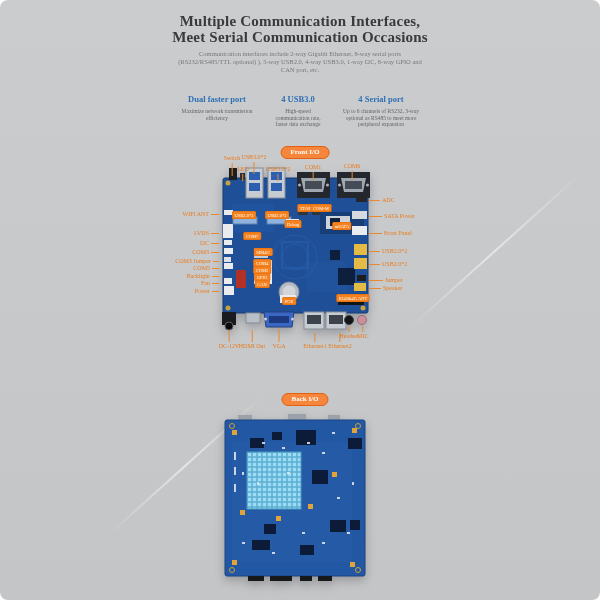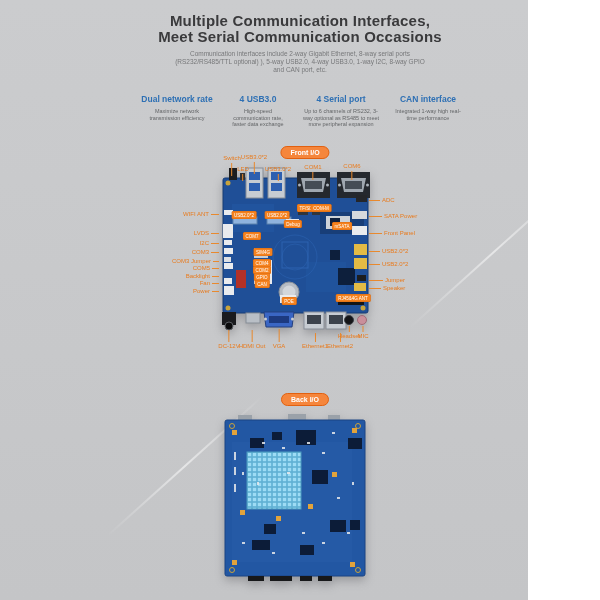--- a/index.html
+++ b/index.html
@@ -1,18 +1,18 @@
 <!DOCTYPE html>
 <html><head>
 <meta charset="utf-8">
 <style>
   html,body{margin:0;padding:0;}
   body{font-family:"Liberation Sans", sans-serif; background:#ffffff;}
-  #canvas{position:relative;width:528px;height:600px;overflow:hidden;border-radius:0;
-    background:linear-gradient(180deg,#cbccce 0%,#c8c9cb 45%,#c4c5c7 100%);}
+  #canvas{position:relative;width:600px;height:600px;overflow:hidden;border-radius:8px;
+    background:linear-gradient(180deg,#cbccce 0%,#c8c9cb 45%,#c4c5c7 100%);font-family:Liberation Serif, serif;}
   .streak{position:absolute;height:2px;transform:rotate(-42deg);pointer-events:none;
     background:linear-gradient(90deg,rgba(255,255,255,0),rgba(255,255,255,.55),rgba(255,255,255,0));}
   
   .title{position:absolute;left:0;width:600px;text-align:center;font-weight:bold;
     font-size:15px;line-height:16px;color:#3a3a3c;letter-spacing:.2px;}
   .desc{position:absolute;left:175px;top:50px;width:250px;text-align:center;
     font-size:6.5px;line-height:8px;color:#77787a;}
   
   .features{position:absolute;left:0;top:94px;width:600px;display:flex;justify-content:center;gap:14px;}
   .feat{text-align:center;}
@@ -42,34 +42,30 @@
 <div id="canvas">
   <div class="streak" style="left:380px;top:250px;width:230px;"></div>
   <div class="streak" style="left:80px;top:465px;width:210px;"></div>
 
   <div class="title" style="top:13px;">Multiple Communication Interfaces,</div>
   <div class="title" style="top:29px;">Meet Serial Communication Occasions</div>
   <div class="desc">Communication interfaces include 2-way Gigabit Ethernet, 8-way serial ports (RS232/RS485/TTL optional) ), 5-way USB2.0, 4-way USB3.0, 1-way I2C, 8-way GPIO and CAN port, etc.</div>
 
   <div class="features">
     <div class="feat" style="width:76px;">
-      <div class="ft">Dual network rate</div>
+      <div class="ft">Dual faster port</div>
       <div class="fd">Maximize network transmission efficiency</div>
     </div>
     <div class="feat" style="width:58px;">
       <div class="ft">4 USB3.0</div>
       <div class="fd">High-speed communication rate, faster data exchange</div>
     </div>
     <div class="feat" style="width:80px;">
       <div class="ft">4 Serial port</div>
       <div class="fd">Up to 6 channels of RS232, 3-way optional as RS485 to meet more peripheral expansion</div>
-    </div>
-    <div class="feat" style="width:66px;">
-      <div class="ft">CAN interface</div>
-      <div class="fd">Integrated 1-way high real-time performance</div>
     </div>
   </div>
 
   <div class="pill" style="left:305px;top:146px;">Front I/O</div>
 
   <svg class="board" style="left:210px;top:162px;" width="180" height="180" viewBox="0 0 180 180">
     <rect x="13" y="16" width="145" height="135" rx="2" fill="#1f4f97" stroke="#173c75"></rect>
     <rect x="22" y="42" width="42" height="28" fill="#2459a5" opacity=".5"></rect>
     <rect x="96" y="100" width="40" height="30" fill="#2459a5" opacity=".4"></rect>
     <circle cx="85" cy="95" r="22" fill="none" stroke="#2c63b0" opacity=".6"></circle>

